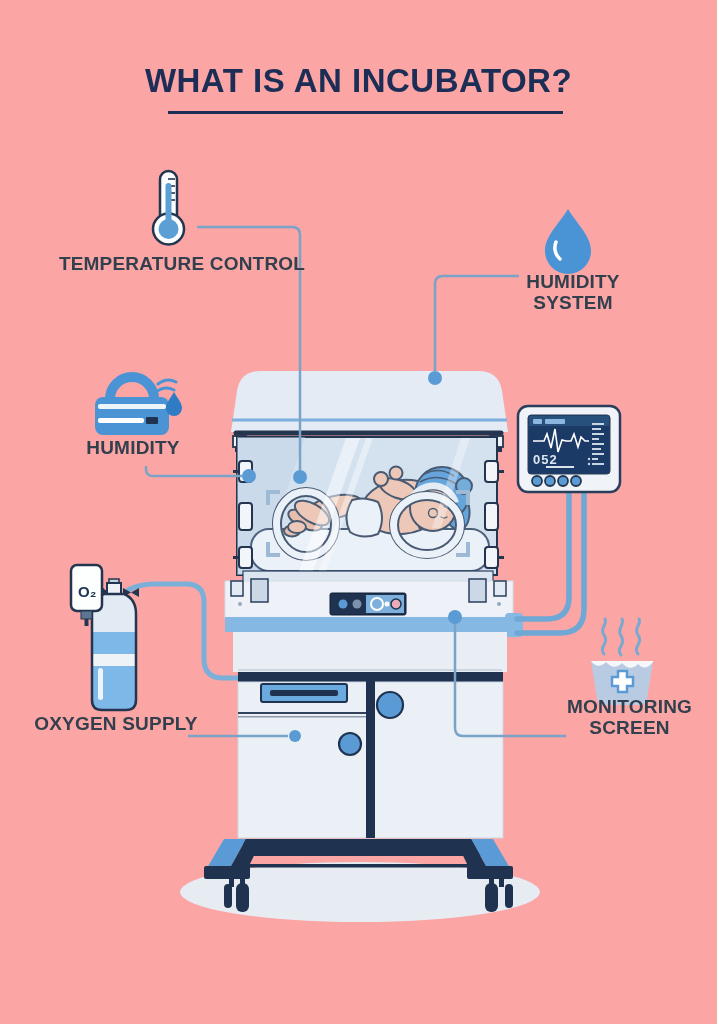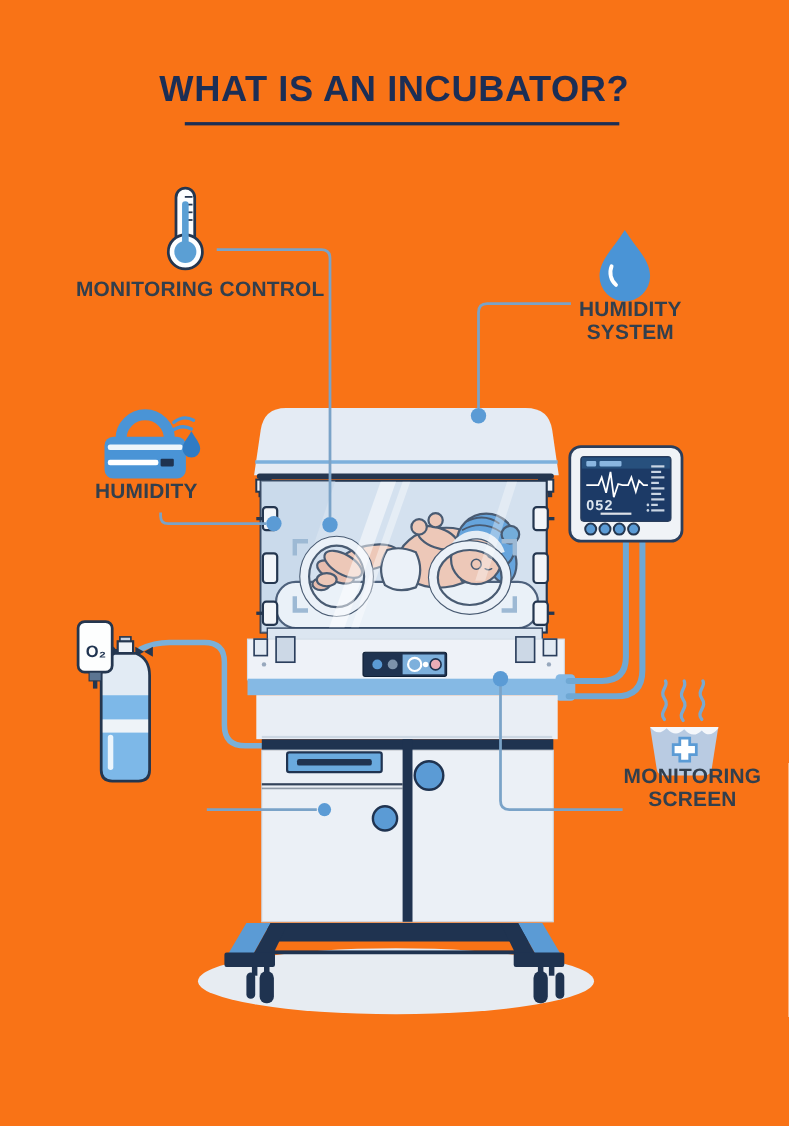--- a/index.html
+++ b/index.html
@@ -1,16 +1,16 @@
 <!DOCTYPE html>
 <html><head>
 <meta charset="utf-8">
 <style>
   html,body{margin:0;padding:0;background:#fff;}
-  .stage{position:relative;width:717px;height:1024px;background:#f97316;overflow:hidden;
+  .stage{position:relative;width:717px;height:1024px;background:#fca5a5;overflow:hidden;
          font-family:"Liberation Sans",sans-serif;}
   .title{position:absolute;left:0;top:62px;width:717px;text-align:center;
          font-size:33px;font-weight:700;letter-spacing:.5px;color:#1c2e55;}
   .title-underline{position:absolute;left:168px;top:111px;width:395px;height:3px;background:#1c2e55;}
   .label{position:absolute;font-size:19px;font-weight:600;color:#323f4d;text-align:center;
          line-height:21px;letter-spacing:.2px;}
   .lbl-temp{left:57px;top:253px;width:250px;}
   .lbl-humsys{left:500px;top:271px;width:146px;}
   .lbl-hum{left:63px;top:437px;width:140px;}
   .lbl-oxy{left:26px;top:713px;width:180px;}
@@ -274,17 +274,18 @@
     </g>
     <g fill="#5b9bd5">
       <circle cx="300" cy="477" r="7"></circle>
       <circle cx="435" cy="378" r="7"></circle>
       <circle cx="249" cy="476" r="7"></circle>
       <circle cx="295" cy="736" r="6"></circle>
       <circle cx="455" cy="617" r="7"></circle>
     </g>
   </svg>
 
-  <div class="label lbl-temp">MONITORING CONTROL</div>
+  <div class="label lbl-temp">TEMPERATURE CONTROL</div>
   <div class="label lbl-humsys">HUMIDITY SYSTEM</div>
   <div class="label lbl-hum">HUMIDITY</div>
+  <div class="label lbl-oxy">OXYGEN SUPPLY</div>
   <div class="label lbl-mon">MONITORING SCREEN</div>
 </div>
 
 </body></html>

